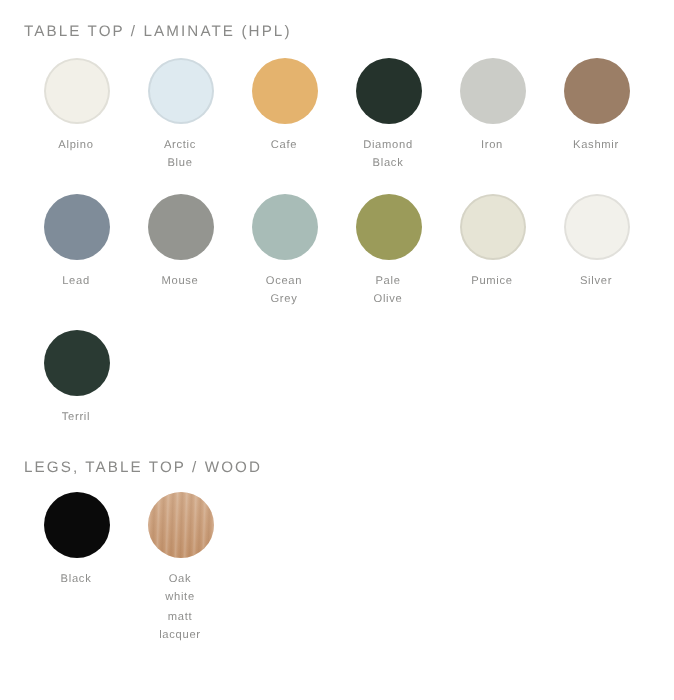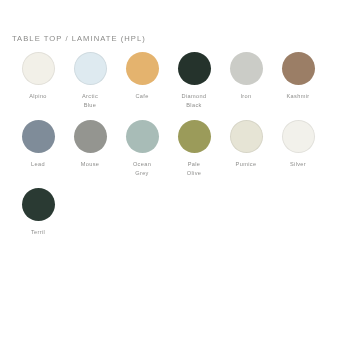--- a/index.html
+++ b/index.html
@@ -31,21 +31,21 @@
   .section-title {
     font-size: 7.6px;
     letter-spacing: 1.05px;
     color: #8a8a88;
     text-transform: uppercase;
     font-weight: 400;
     line-height: 1;
     white-space: nowrap;
   }
 
-  .section-1-title { padding-top: 12px; margin-top: 23px; }
+  .section-1-title { padding-top: 12px; }
   .section-2-title { padding-top: 0px; }
 
   .swatch-grid {
     display: flex;
     flex-wrap: wrap;
     margin-top: 9px;
   }
 
   .swatch-cell {
     width: 52px;
@@ -156,14 +156,29 @@
         </div>
         <div class="swatch-cell">
           <div class="swatch-dot" style="background: rgb(42, 58, 51);"></div>
           <div class="swatch-label">Terril</div>
         </div>
       </div>
   </div>
 
   <div class="spacer-sm"></div>
 
+  <div class="section">
+    <div class="section-title section-2-title">LEGS, TABLE TOP / WOOD</div>
+    <div class="swatch-grid" id="grid-1">
+        <div class="swatch-cell">
+          <div class="swatch-dot" style="background: rgb(10, 10, 10);"></div>
+          <div class="swatch-label">Black</div>
+        </div>
+        <div class="swatch-cell">
+          <div class="swatch-dot" style="background: rgb(201, 154, 115);">
+            <div class="grain"></div>
+          </div>
+          <div class="swatch-label">Oak<br>white<br>matt<br>lacquer</div>
+        </div>
+      </div>
+  </div>
 
 </div>
 
 </body></html>

